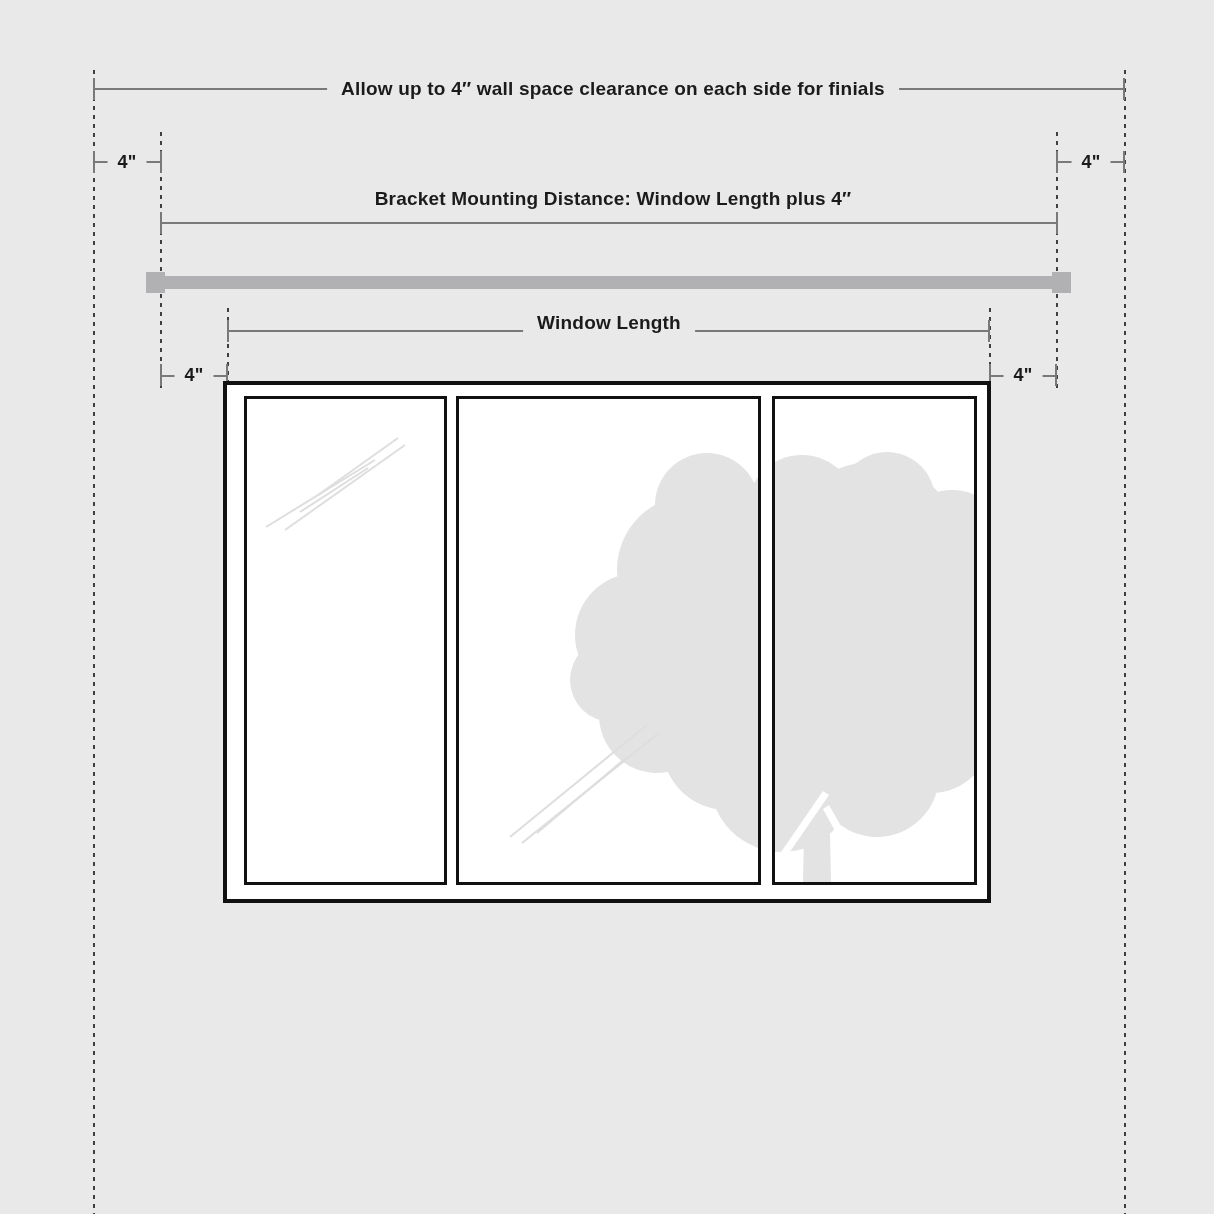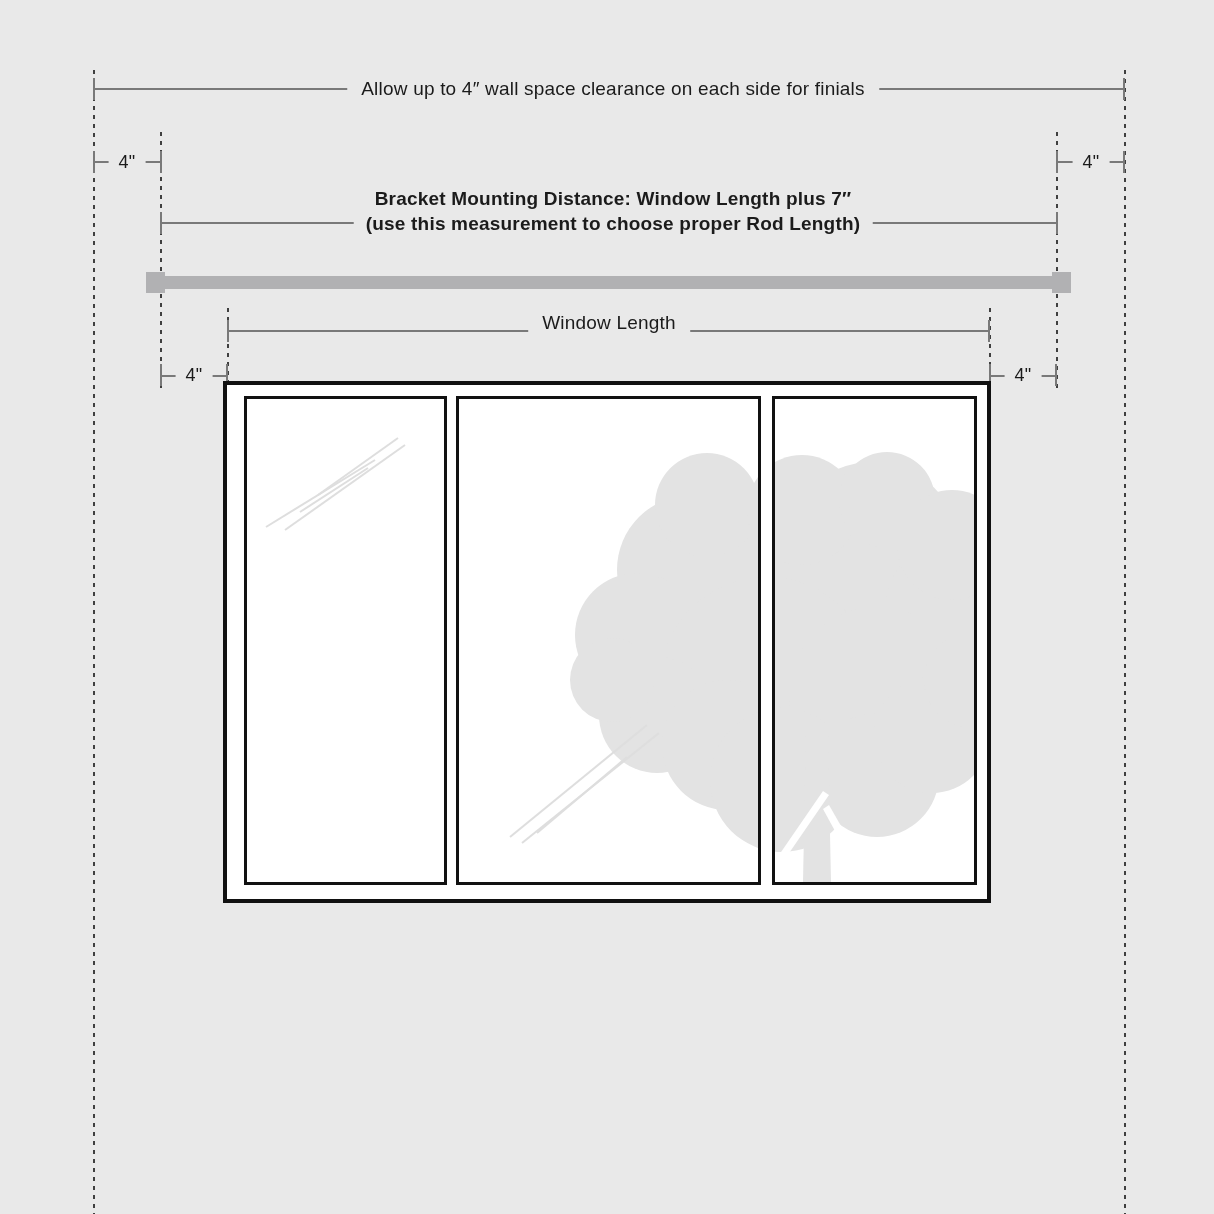--- a/index.html
+++ b/index.html
@@ -16,21 +16,21 @@
     background:repeating-linear-gradient(to bottom,var(--dashed-line,#3f3f3f) 0 4px,transparent 4px 9px);
   }
   
   .hline{position:absolute;height:2px;background:var(--dimension-line,#797979);}
   .tick{position:absolute;width:2px;height:22px;background:var(--dimension-line,#797979);}
   
   .dim-label{
     position:absolute;transform:translateX(-50%);
     background:var(--background,#e9e9e9);
     color:var(--text,#1b1b1b);
-    font-weight:400;font-size:19px;line-height:22px;
+    font-weight:700;font-size:19px;line-height:22px;
     letter-spacing:.2px;white-space:nowrap;padding:0 14px;
   }
   .dim-label.small{font-size:18px;padding:0 10px;}
   .note-block{
     position:absolute;transform:translateX(-50%);
     background:var(--background,#e9e9e9);
     color:var(--text,#1b1b1b);
     font-weight:700;font-size:19px;line-height:25px;
     letter-spacing:.2px;white-space:nowrap;padding:0 12px;
     text-align:center;
@@ -83,22 +83,21 @@
     <div class="tick" style="left:1056px;top:151px"></div>
     <div class="tick" style="left:1123px;top:151px"></div>
     <div class="dim-label small" style="left:1091px;top:151px">4"</div>
   </div>
 
   <div>
     <div class="hline" style="left:161px;top:222px;width:896px"></div>
     <div class="tick" style="left:160px;top:212px"></div>
     <div class="tick" style="left:1056px;top:212px"></div>
     <div class="note-block" style="left:613px;top:186px">
-      <div>Bracket Mounting Distance: Window Length plus 7″</div>
-      <div>(use this measurement to choose proper Rod Length)</div>
+      <div>Bracket Mounting Distance: Window Length plus 4″</div>
     </div>
   </div>
 
   <div>
     <div class="rod-bar" style="left:147px;top:276px;width:924px;height:13px"></div>
     <div class="rod-cap" style="left:146px;top:272px;width:19px;height:21px"></div>
     <div class="rod-cap" style="left:1052px;top:272px;width:19px;height:21px"></div>
   </div>
 
   <div>

